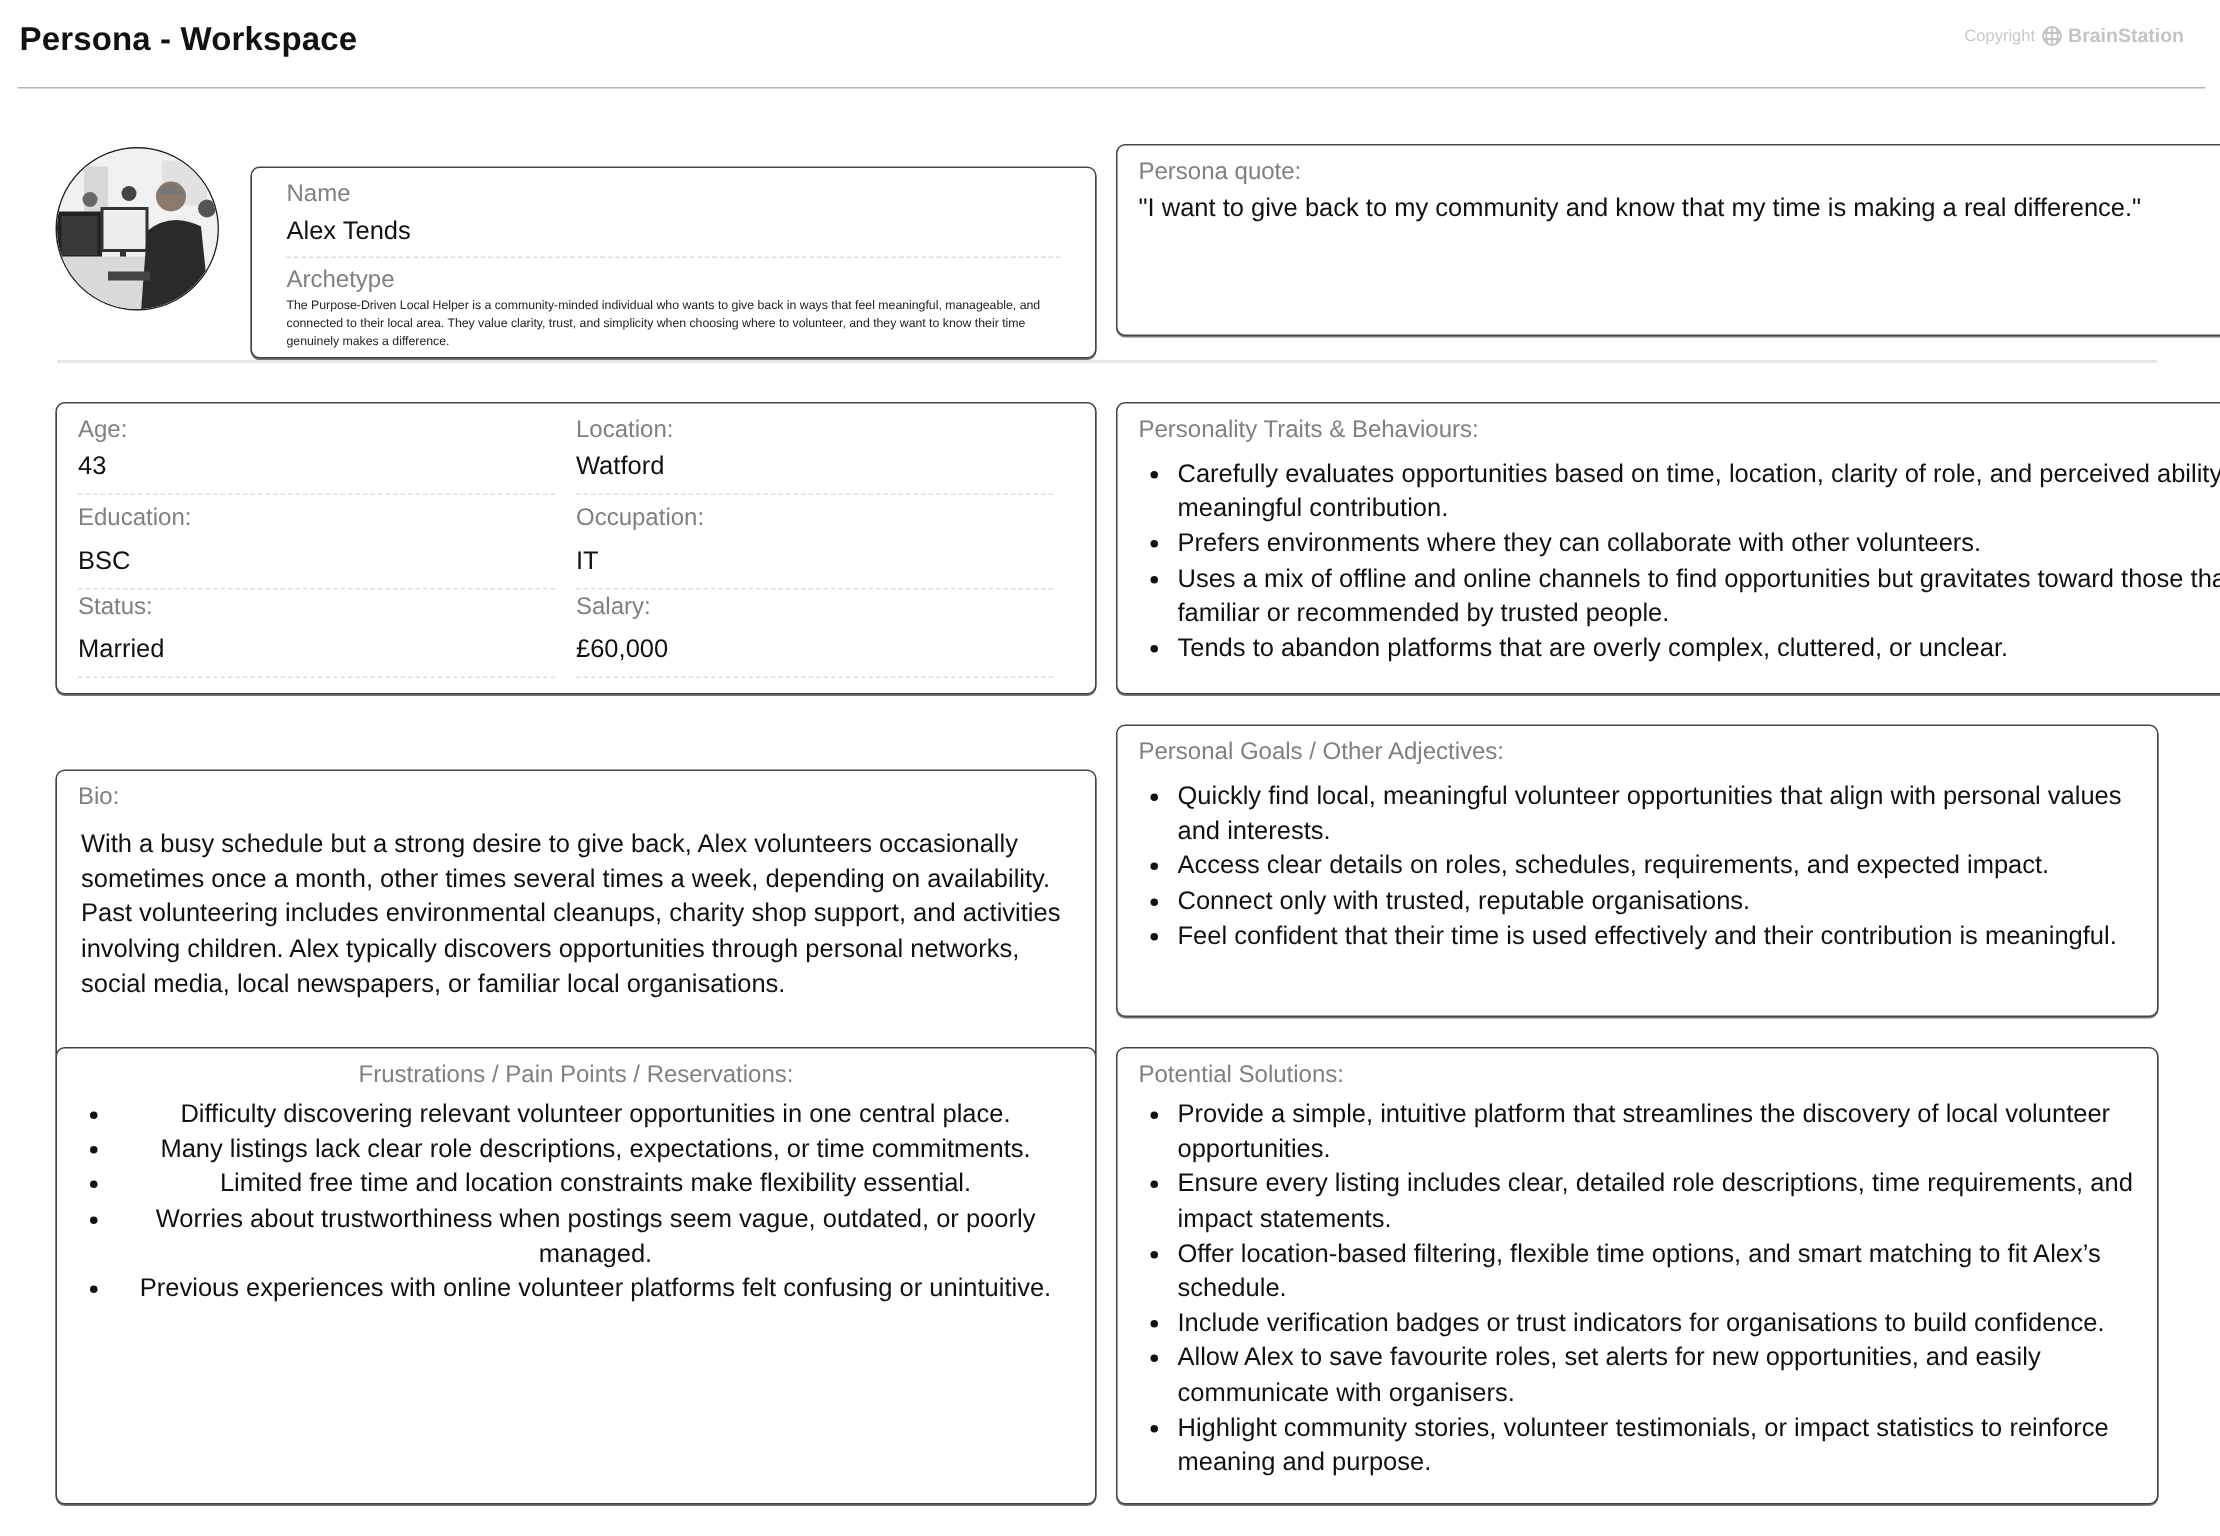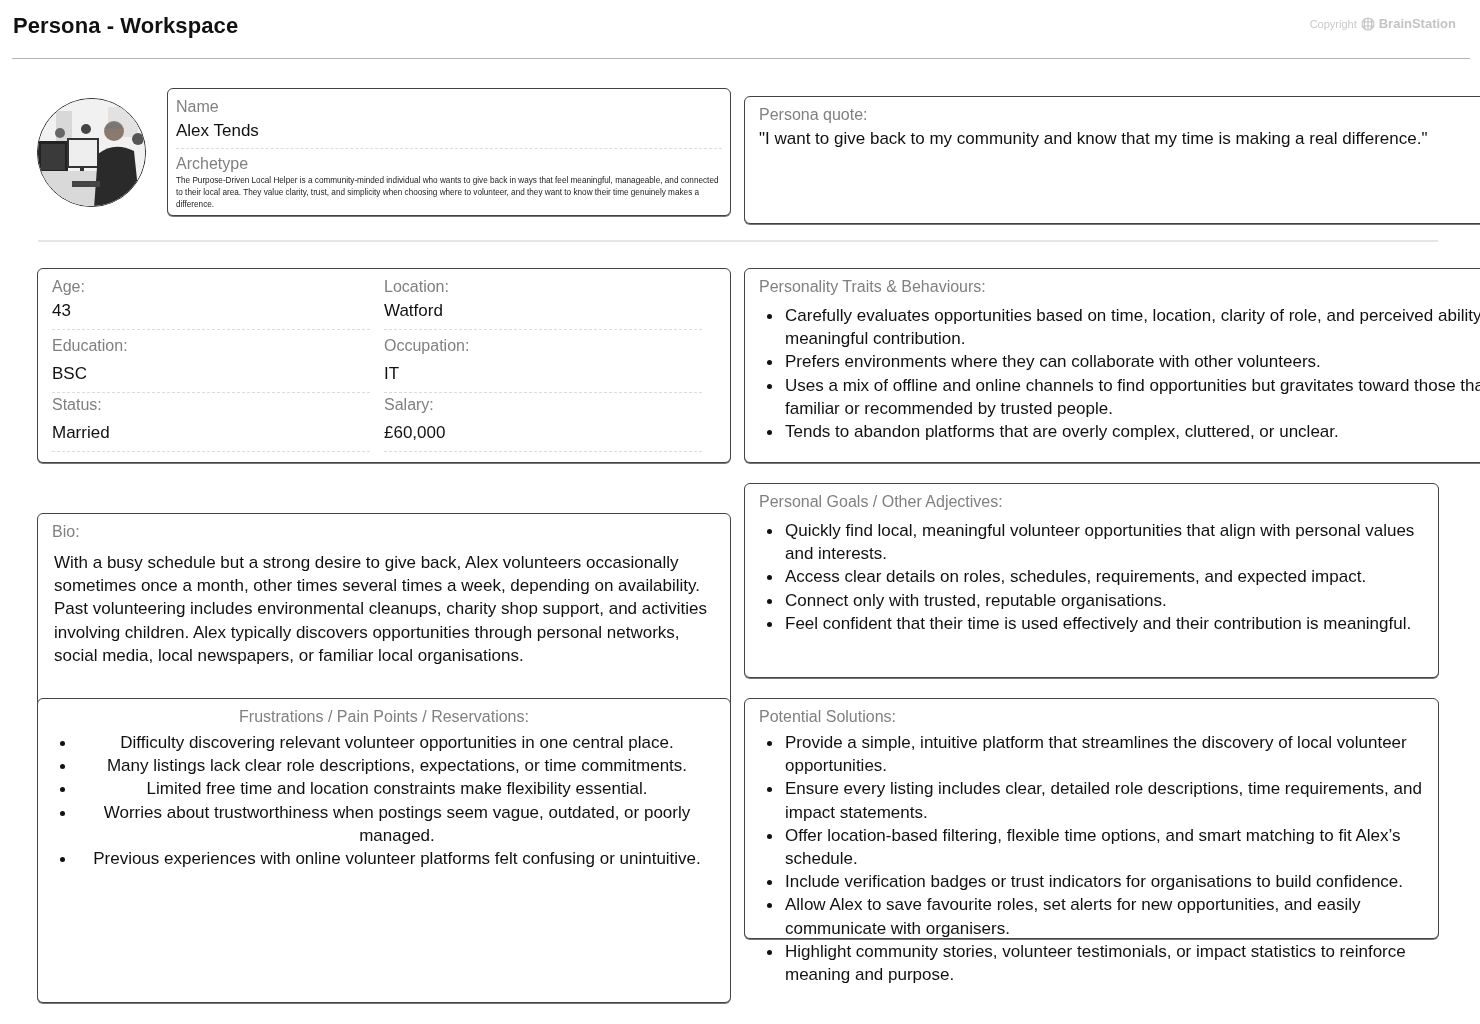--- a/index.html
+++ b/index.html
@@ -11,21 +11,21 @@
     .copyright { position: absolute; right: 14px; top: 16px; display: flex; align-items: center; gap: 4px; color: #c9c9c9; font-size: 11px; }
     .copyright .brand { font-size: 13px; font-weight: bold; color: #c4c4c4; }
     .brain-icon { width: 14px; height: 14px; display: inline-block; }
 
     .card { position: absolute; border: 1.5px solid #444; border-radius: 6px; background: #fff; box-shadow: 0 1px 0 #777; }
     .label { color: #808080; font-size: 16px; line-height: 20px; }
     .value { color: #111; font-size: 17px; line-height: 22px; }
 
     .avatar { position: absolute; left: 37px; top: 98px; width: 109px; height: 109px; border-radius: 50%; border: 1.5px solid #222; overflow: hidden; background: #e9e9e9; }
 
-    .name-card { left: 167px; top: 88px; width: 564px; height: 128px; padding: 8px 8px; }
+    .name-card { left: 167px; top: 111px; width: 564px; height: 128px; padding: 8px 23px; }
     .name-card .label { font-size: 16px; }
     .name-card .value { margin-top: 3px; }
     .dotted { border-bottom: 1px dashed #dcdcdc; }
     .name-card .sep { margin: 6px 0 5px 0; }
     .archetype-text { font-size: 8.2px; line-height: 12px; color: #222; margin-top: 1px; }
 
     .quote-card { left: 744px; top: 96px; width: 827px; height: 128px; padding: 8px 14px; }
     .quote-card .value { margin-top: 2px; line-height: 23px; }
 
     .divider { position: absolute; left: 38px; top: 240px; width: 1400px; height: 1.5px; background: #e6e6e6; }
@@ -41,21 +41,21 @@
     .list-card ul { list-style: none; margin-top: 7px; }
     .list-card li { position: relative; padding-left: 26px; font-size: 17px; line-height: 23.2px; color: #111; }
     .list-card li::before { content: ""; position: absolute; left: 8px; top: 10px; width: 5px; height: 5px; border-radius: 50%; background: #111; }
 
     .traits-card { left: 744px; top: 268px; width: 837px; height: 195px; }
     .bio-card { left: 37px; top: 483px; width: 694px; height: 195px; padding: 8px 14px; margin-top: 30px; }
     .bio-text { margin-top: 9px; padding-left: 2px; font-size: 17px; line-height: 23.2px; color: #111; }
     .goals-card { left: 744px; top: 483px; width: 695px; height: 195px; }
     .frust-card { left: 37px; top: 698px; width: 694px; height: 305px; text-align: center; }
     .frust-card ul { margin-top: 4px; }
-    .sol-card { left: 744px; top: 698px; width: 695px; height: 241px; }
+    .sol-card { left: 744px; top: 698px; width: 695px; height: 305px; }
     .sol-card ul { margin-top: 4px; }
   </style>
 </head>
 <body>
 
 <div class="header">
   <div class="page-title">Persona - Workspace</div>
   <div class="copyright">
     <span>Copyright</span>
     <span class="brain-icon">

